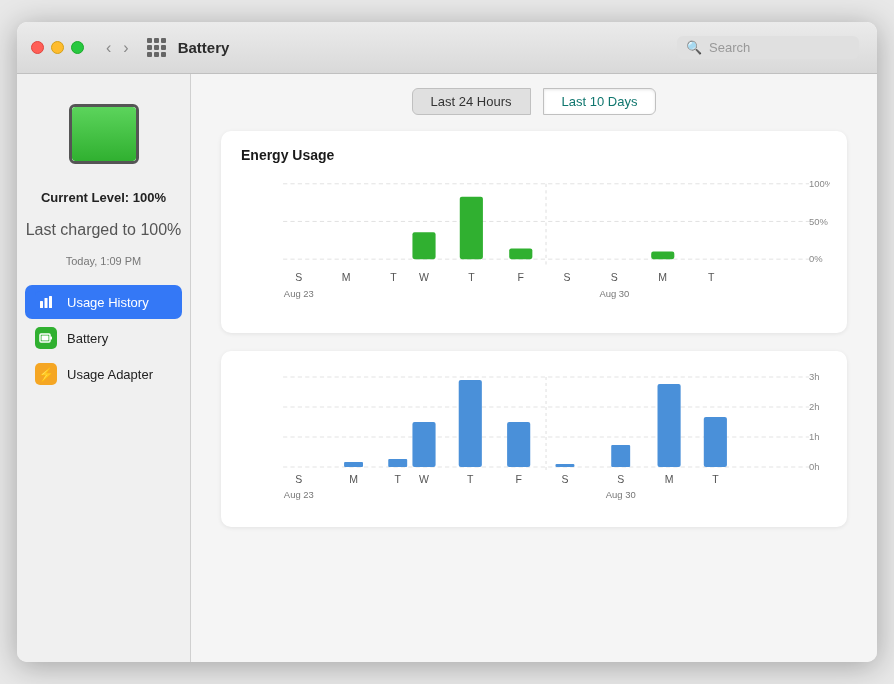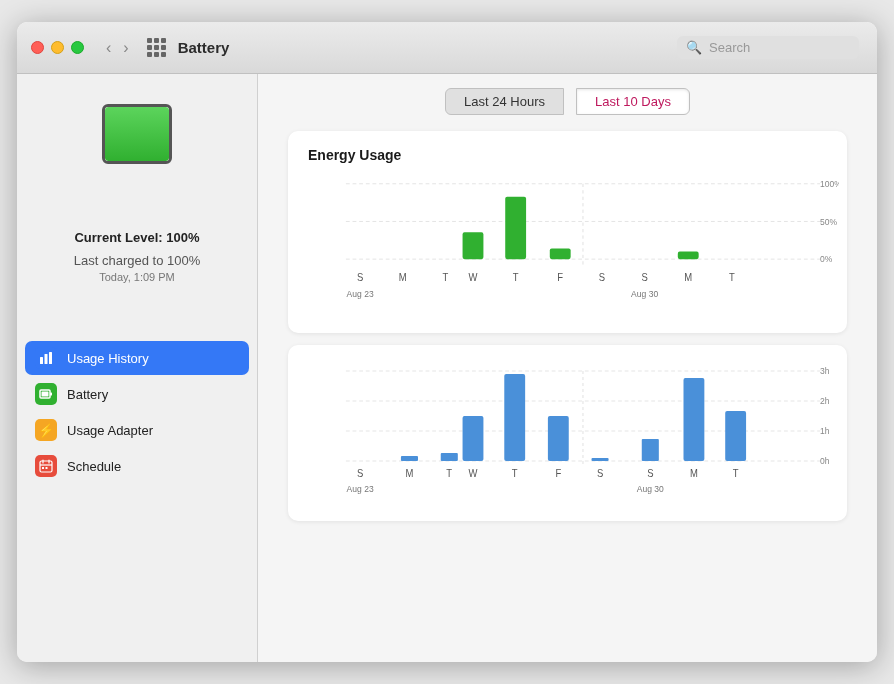--- a/index.html
+++ b/index.html
@@ -98,29 +98,28 @@
       width: 140px;
     }
     .search-bar input::placeholder { color: #999; }
     .search-icon-char { color: #888; font-size: 13px; }
     .content {
       display: flex;
       flex: 1;
       overflow: hidden;
     }
     .sidebar {
-      width: 241px;
+      width: 174px;
       background: #f0f0f0;
       border-right: 1px solid #d0d0d0;
       display: flex;
       flex-direction: column;
       align-items: center;
       padding-top: 20px;
       flex-shrink: 0;
-      gap: 40px;
     }
     .battery-icon-container {
       width: 90px;
       height: 80px;
       display: flex;
       align-items: center;
       justify-content: center;
       margin-bottom: 16px;
     }
     .battery-visual {
@@ -155,28 +154,28 @@
     .battery-info {
       text-align: center;
       margin-bottom: 18px;
     }
     .battery-level {
       font-size: 13px;
       font-weight: 700;
       color: #222;
     }
     .battery-charged {
-      font-size: 13px;
+      font-size: 16px;
       color: #555;
-      margin-top: 8px;
+      margin-top: 16px;
     }
     .battery-time {
       font-size: 11px;
       color: #777;
-      margin-top: 3px;
+      margin-top: 16px;
     }
     .sidebar-nav {
       width: 100%;
       padding: 0 8px;
       display: flex;
       flex-direction: column;
       gap: 2px;
     }
     .sidebar-item {
       display: flex;
@@ -232,33 +231,33 @@
     }
     .tab-btn:first-child {
       border-radius: 6px 0 0 6px;
     }
     .tab-btn:last-child {
       border-radius: 0 6px 6px 0;
     }
     .tab-btn.active {
       background: white;
       font-weight: 500;
-      color: #be185d;
+      color: #0f766e;
       box-shadow: inset 0 1px 3px rgba(0,0,0,0.1);
     }
     .charts-area {
       flex: 1;
       overflow-y: auto;
       padding: 6px 30px 20px 30px;
     }
     .chart-section {
       background: white;
       border-radius: 10px;
-      padding: 16px 8px 20px 20px;
-      margin-bottom: 12px;
+      padding: 16px 17px 20px 20px;
+      margin-bottom: 18px;
       box-shadow: 0 1px 4px rgba(0,0,0,0.08);
     }
     .chart-title {
       font-size: 14px;
       font-weight: 700;
       color: #1a1a1a;
       margin-bottom: 10px;
     }
     .chart-wrapper {
       position: relative;
@@ -333,33 +332,20 @@
               <rect x="2.5" y="4.5" width="7" height="5" rx="0.5" fill="white"></rect>
               <rect x="11" y="5.5" width="2" height="3" fill="white" rx="0.5"></rect>
             </svg>
           </div>
           <span>Battery</span>
         </div>
         <div class="sidebar-item">
           <div class="sidebar-icon icon-power">⚡</div>
           <span>Usage Adapter</span>
         </div>
-        <div class="sidebar-item">
-          <div class="sidebar-icon icon-schedule">
-            <svg width="14" height="14" viewBox="0 0 14 14" fill="none">
-              <rect x="1" y="2" width="12" height="11" rx="1.5" stroke="white" stroke-width="1.2" fill="none"></rect>
-              <line x1="4" y1="1" x2="4" y2="4" stroke="white" stroke-width="1.2" stroke-linecap="round"></line>
-              <line x1="10" y1="1" x2="10" y2="4" stroke="white" stroke-width="1.2" stroke-linecap="round"></line>
-              <line x1="1" y1="6" x2="13" y2="6" stroke="white" stroke-width="1.2"></line>
-              <rect x="3" y="8" width="2" height="2" rx="0.3" fill="white"></rect>
-              <rect x="6.5" y="8" width="2" height="2" rx="0.3" fill="white"></rect>
-            </svg>
-          </div>
-          <span>Schedule</span>
-        </div>
       </div>
     </div>
 
     <div class="main-content">
 
       <div class="tab-bar">
         <button class="tab-btn">Last 24 Hours</button>
         <button class="tab-btn active">Last 10 Days</button>
       </div>
 

